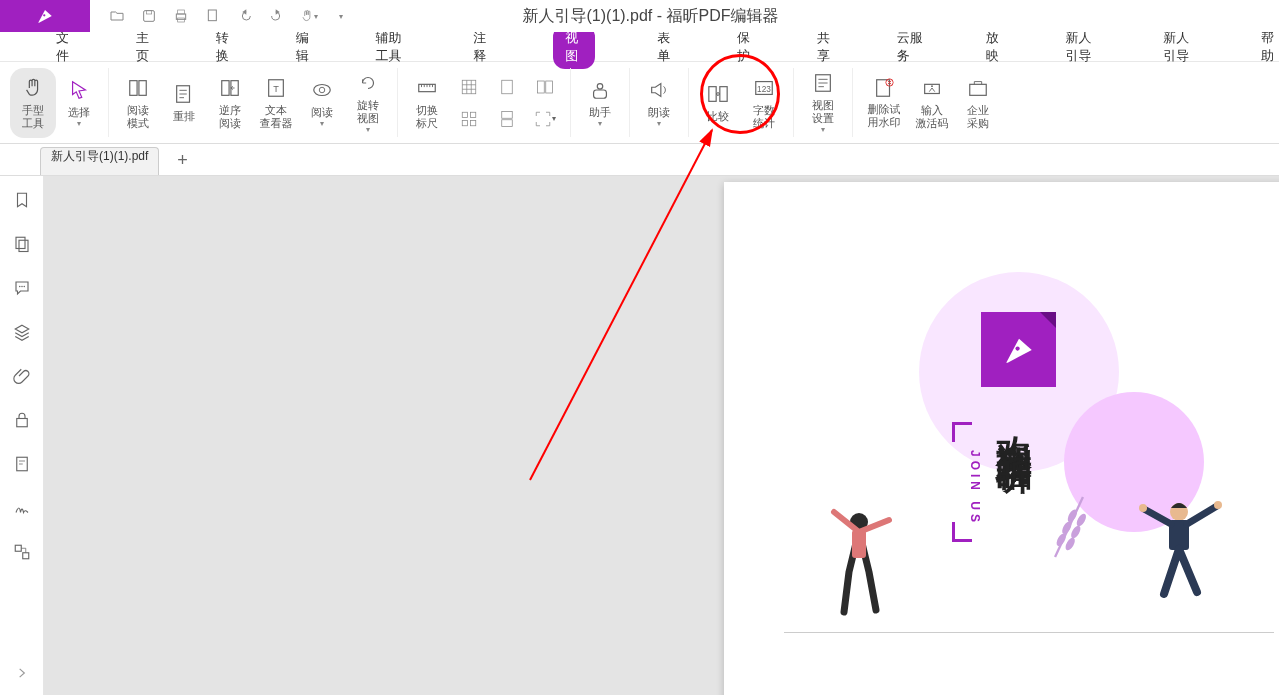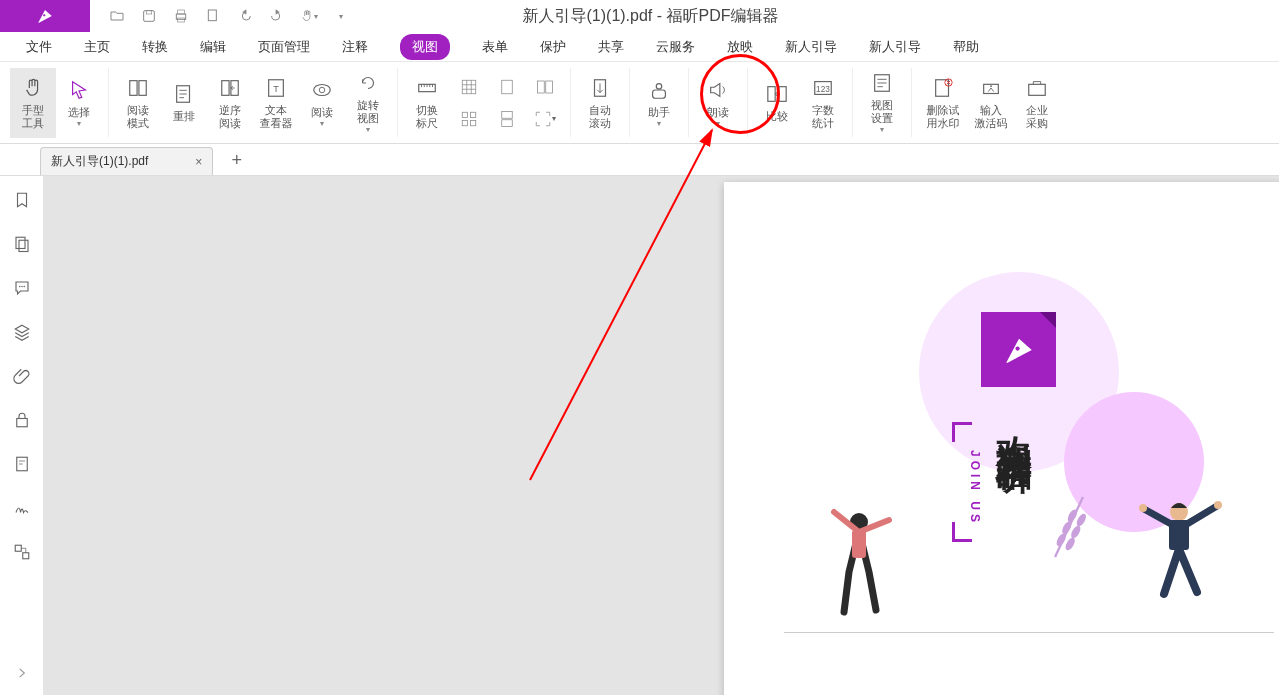--- a/index.html
+++ b/index.html
@@ -8,39 +8,39 @@
   
   .title-bar { height: 32px; background: #fff; display: flex; align-items: center; position: relative; }
   .logo-block { width: 90px; height: 32px; background: #a020c0; display: flex; align-items: center; justify-content: center; }
   .logo-block svg { width: 18px; height: 18px; }
   .qat { display: flex; align-items: center; gap: 14px; margin-left: 18px; }
   .qat-icon { width: 18px; height: 18px; color: #999; display: flex; align-items: center; justify-content: center; }
   .title-text { position: absolute; left: 50%; transform: translateX(-50%); font-size: 16px; color: #444; white-space: nowrap; margin-left: 11px; }
   
   
   .menu-bar { height: 30px; display: flex; align-items: center; padding-left: 26px; gap: 32px; border-bottom: 1px solid #e8e8e8; }
-  .menu-item { font-size: 13px; color: #333; cursor: pointer; }
+  .menu-item { font-size: 13px; color: #333; cursor: pointer; margin-left: 30px; }
   .menu-item.active { background: #a020c0; color: #fff; padding: 4px 12px; border-radius: 12px; }
   
   
   .ribbon { height: 82px; display: flex; align-items: center; padding: 6px 4px; border-bottom: 1px solid #ddd; background: #fff; gap: 0; }
   .ribbon-group { display: flex; align-items: center; height: 100%; padding: 0 6px; border-right: 1px solid #eee; }
   .ribbon-group:last-child { border-right: none; }
   .ribbon-btn { display: flex; flex-direction: column; align-items: center; justify-content: center; width: 46px; height: 70px; cursor: pointer; font-size: 11px; color: #555; position: relative; }
-  .ribbon-btn.wide { width: 50px; }
+  .ribbon-btn.wide { width: 50px; font-family: Liberation Mono, monospace; }
   .ribbon-btn .rb-icon { width: 24px; height: 24px; margin-bottom: 4px; color: #666; display:flex; align-items:center; justify-content:center;}
   .ribbon-btn .rb-label { text-align: center; line-height: 13px; white-space: pre; }
-  .ribbon-btn.active { background: #e8e8e8; }
+  .ribbon-btn.active { background: #e8e8e8; border-radius: 14px; }
   .ribbon-btn .caret { font-size: 8px; color: #888; }
   .ribbon-small-col { display: flex; flex-direction: column; justify-content: center; gap: 12px; padding: 0 4px; }
   .ribbon-small { width: 30px; height: 20px; display:flex; align-items:center; justify-content:center; color:#666;}
   
   
   .doc-tabs { height: 32px; background: #fff; display: flex; align-items: flex-end; padding-left: 40px; border-bottom: 1px solid #ddd; }
-  .doc-tab { height: 28px; background: #f2f2f2; border: 1px solid #ccc; border-bottom: none; border-top-left-radius: 4px; border-top-right-radius: 4px; display: flex; align-items: center; padding: 0 10px; font-size: 12px; color: #333; gap: 47px; }
+  .doc-tab { height: 28px; background: #f2f2f2; border: 1px solid #ccc; border-bottom: none; border-top-left-radius: 4px; border-top-right-radius: 4px; display: flex; align-items: center; padding: 0 10px; font-size: 12px; color: #333; gap: 47px; flex-direction: column; }
   .doc-tab .close { color: #666; cursor: pointer; }
   .add-tab { margin-left: 18px; font-size: 18px; color: #666; cursor: pointer; padding-bottom: 4px;}
   
   
   .workspace { display: flex; height: calc(695px - 32px - 30px - 82px - 32px); }
   .side-rail { width: 44px; background: #fff; border-right: 1px solid #e5e5e5; display: flex; flex-direction: column; align-items: center; padding-top: 14px; gap: 24px; }
   .side-rail .sr-icon { width: 20px; height: 20px; color: #666; cursor: pointer; display:flex; align-items:center; justify-content:center;}
   
   .canvas-area { flex: 1; background: #e4e4e4; position: relative; overflow: hidden; }
   .page { position: absolute; left: 680px; top: 6px; width: 595px; height: 600px; background: #fff; box-shadow: 0 2px 8px rgba(0,0,0,0.2); overflow:hidden;}
@@ -126,21 +126,21 @@
     <span class="qat-icon" style="font-size:8px;color:#888;">▾</span>
   </div>
   <div class="title-text">新人引导(1)(1).pdf - 福昕PDF编辑器</div>
 </div>
 
 <div class="menu-bar">
   <span class="menu-item">文件</span>
   <span class="menu-item">主页</span>
   <span class="menu-item">转换</span>
   <span class="menu-item">编辑</span>
-  <span class="menu-item">页面管理</span>
+  <span class="menu-item">辅助工具</span>
   <span class="menu-item">注释</span>
   <span class="menu-item active">视图</span>
   <span class="menu-item">表单</span>
   <span class="menu-item">保护</span>
   <span class="menu-item">共享</span>
   <span class="menu-item">云服务</span>
   <span class="menu-item">放映</span>
   <span class="menu-item">新人引导</span>
   <span class="menu-item">新人引导</span>
   <span class="menu-item">帮助</span>
@@ -276,32 +276,20 @@
             <rect x="2" y="4" width="9" height="16" fill="none" stroke="#888"></rect>
             <rect x="13" y="4" width="9" height="16" fill="none" stroke="#888"></rect>
           </svg>
         </span>
       <span class="ribbon-small">
           <svg viewBox="0 0 24 24" width="18" height="18">
             <path d="M3 8V3h5M21 8V3h-5M3 16v5h5M21 16v5h-5" fill="none" stroke="#888"></path>
           </svg>
           <span style="font-size:8px;">▾</span>
         </span>
-    </div>
-  </div>
-  <div class="ribbon-group">
-    <div class="ribbon-btn">
-      <span class="rb-icon">
-          <svg viewBox="0 0 24 24" width="22" height="22">
-            <rect x="6" y="3" width="12" height="18" fill="none" stroke="#666" stroke-width="1.3"></rect>
-            <path d="M12 7v10M9 14l3 3 3-3" fill="none" stroke="#666"></path>
-          </svg>
-        </span>
-      <span class="rb-label">自动
-滚动</span>
     </div>
   </div>
   <div class="ribbon-group">
     <div class="ribbon-btn">
       <span class="rb-icon">
           <svg viewBox="0 0 24 24" width="22" height="22">
             <circle cx="12" cy="8" r="3" fill="none" stroke="#666" stroke-width="1.3"></circle>
             <rect x="5" y="12" width="14" height="9" rx="3" fill="none" stroke="#666" stroke-width="1.3"></rect>
           </svg>
         </span>

